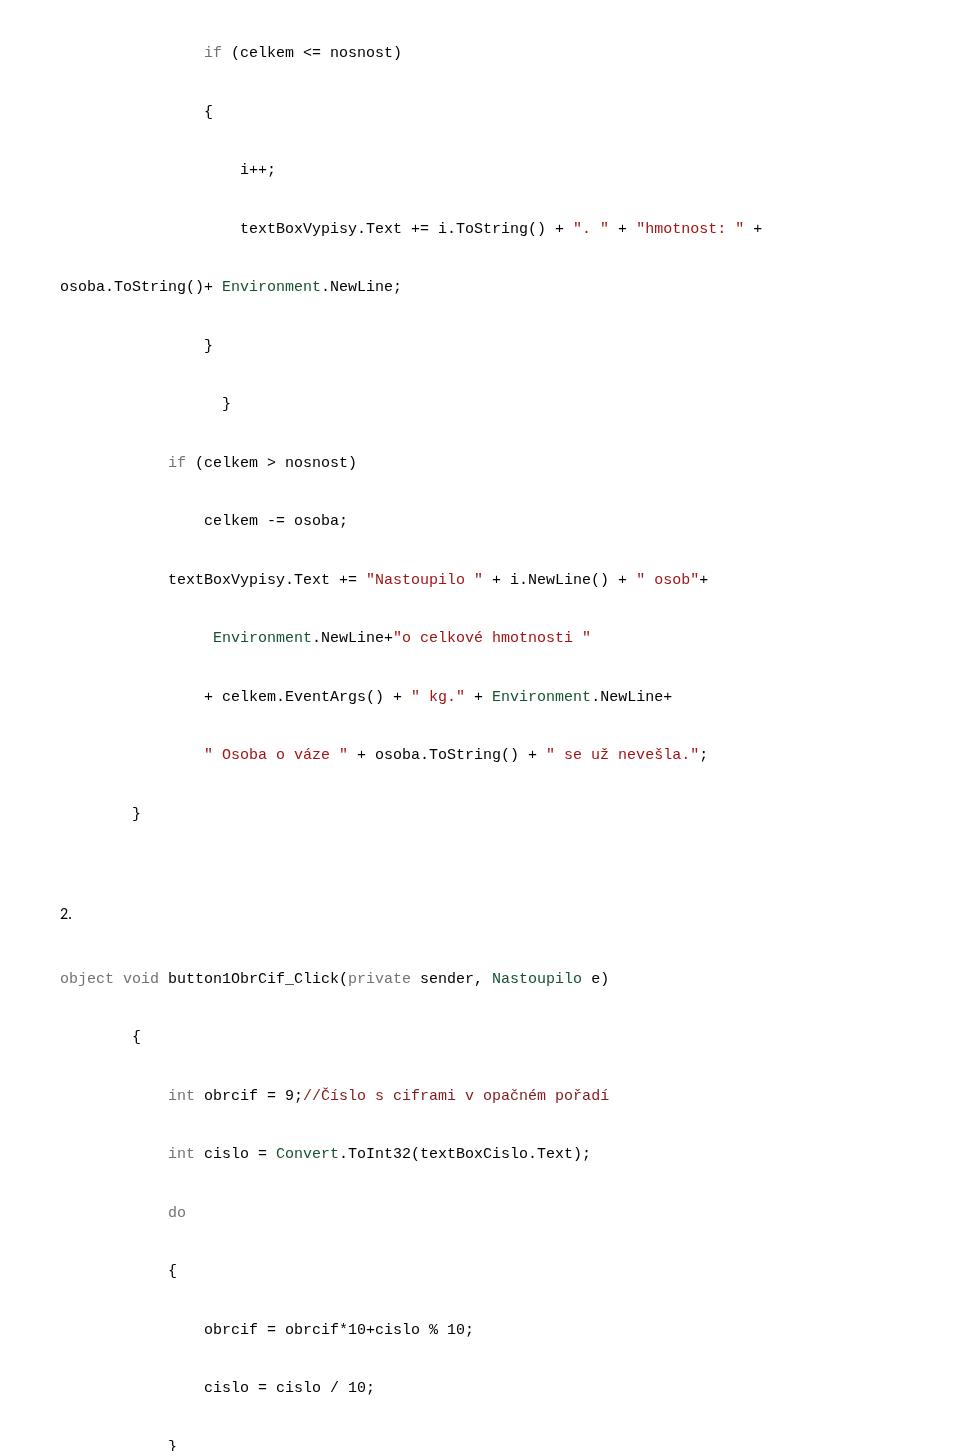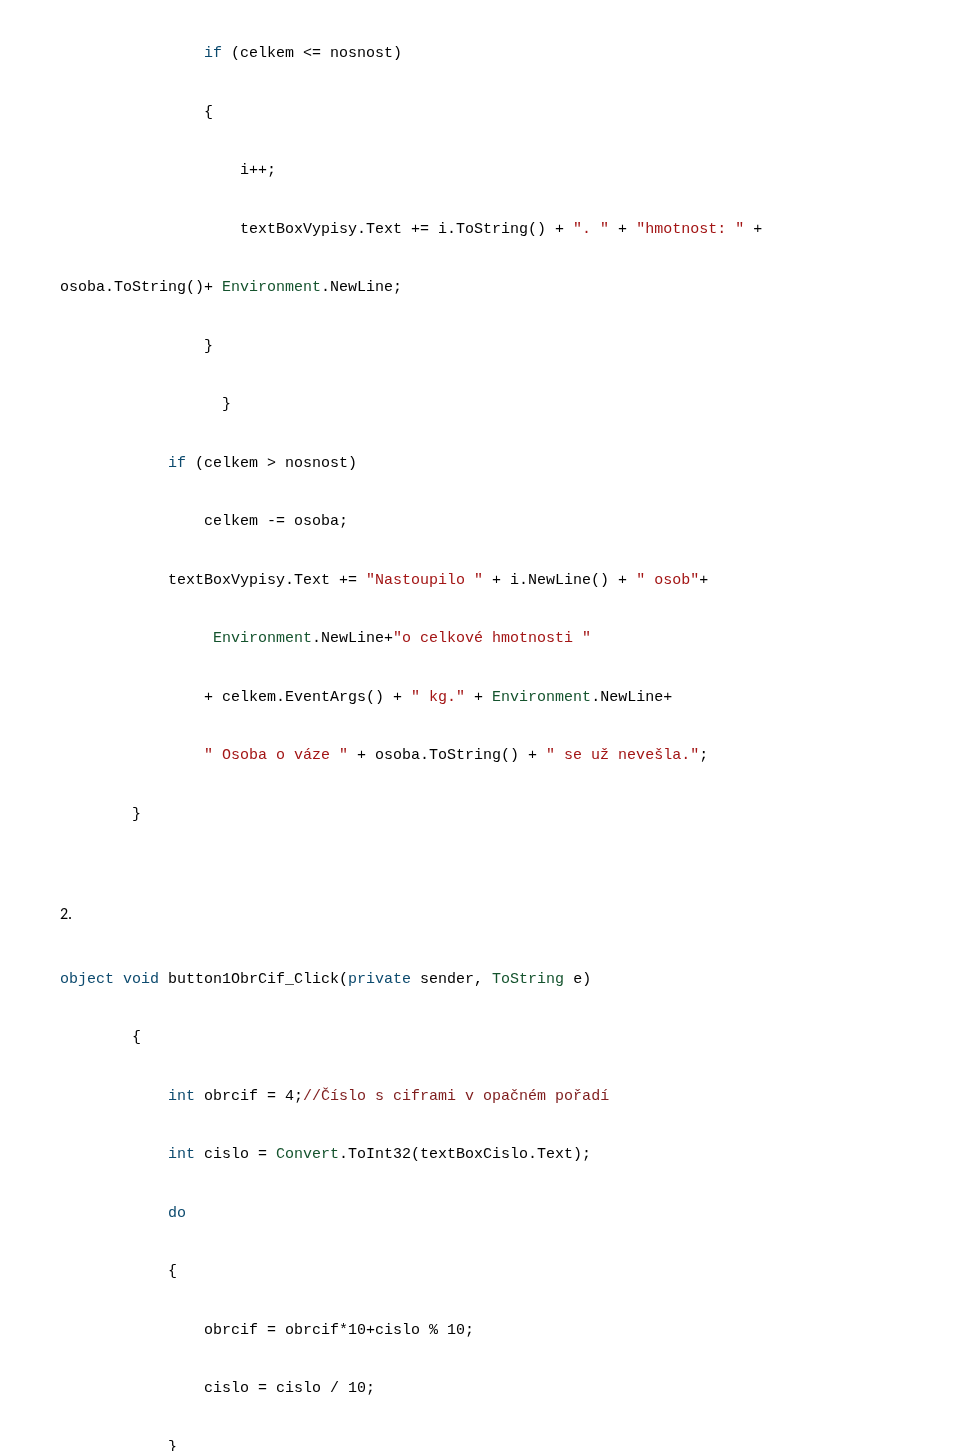--- a/index.html
+++ b/index.html
@@ -11,21 +11,21 @@
   body {
     font-family: Consolas, "Courier New", monospace;
     font-size: 15px;
     line-height: 1.95;
     color: #000;
     padding: 10px 40px 40px 60px;
   }
   .code {
     white-space: pre;
   }
-  .kw   { color: #0c4a6e; }      
+  .kw   { color: #737373; }      
   .type { color: #14532d; }      
   .str  { color: #a31515; }      
   .cmt  { color: #7f1d1d; }      
   .num-label {
     font-family: Calibri, Arial, sans-serif;
     font-size: 16px;
     margin: 26px 0 6px 0;
   }
   .blk2 { font-family: Consolas, "Courier New", monospace; }
   .gap { height: 14px; }
@@ -47,23 +47,23 @@
 <div><span>                 </span><span class="type">Environment</span><span>.NewLine+</span><span class="str">"o celkové hmotnosti "</span></div>
 <div><span>                + celkem.EventArgs() + </span><span class="str">" kg."</span><span> + </span><span class="type">Environment</span><span>.NewLine+</span></div>
 <div><span>                </span><span class="str">" Osoba o váze "</span><span> + osoba.ToString() + </span><span class="str">" se už nevešla."</span><span>;</span></div>
 <div><span>        }</span></div>
 </div>
 
 <div class="gap"></div>
 <div class="num-label">2.</div>
 
 <div class="code blk2">
-<div><span class="kw">object</span><span> </span><span class="kw">void</span><span> button1ObrCif_Click(</span><span class="kw">private</span><span> sender, </span><span class="type">ToString</span><span> e)</span></div>
+<div><span class="kw">object</span><span> </span><span class="kw">void</span><span> button1ObrCif_Click(</span><span class="kw">private</span><span> sender, </span><span class="type">Nastoupilo</span><span> e)</span></div>
 <div><span>        {</span></div>
-<div><span>            </span><span class="kw">int</span><span> obrcif = 4;</span><span class="cmt">//Číslo s ciframi v opačném pořadí</span></div>
+<div><span>            </span><span class="kw">int</span><span> obrcif = 9;</span><span class="cmt">//Číslo s ciframi v opačném pořadí</span></div>
 <div><span>            </span><span class="kw">int</span><span> cislo = </span><span class="type">Convert</span><span>.ToInt32(textBoxCislo.Text);</span></div>
 <div><span>            </span><span class="kw">do</span></div>
 <div><span>            {</span></div>
 <div><span>                obrcif = obrcif*10+cislo % 10;</span></div>
 <div><span>                cislo = cislo / 10;</span></div>
 <div><span>            }</span></div>
 
 
 
 </div>

